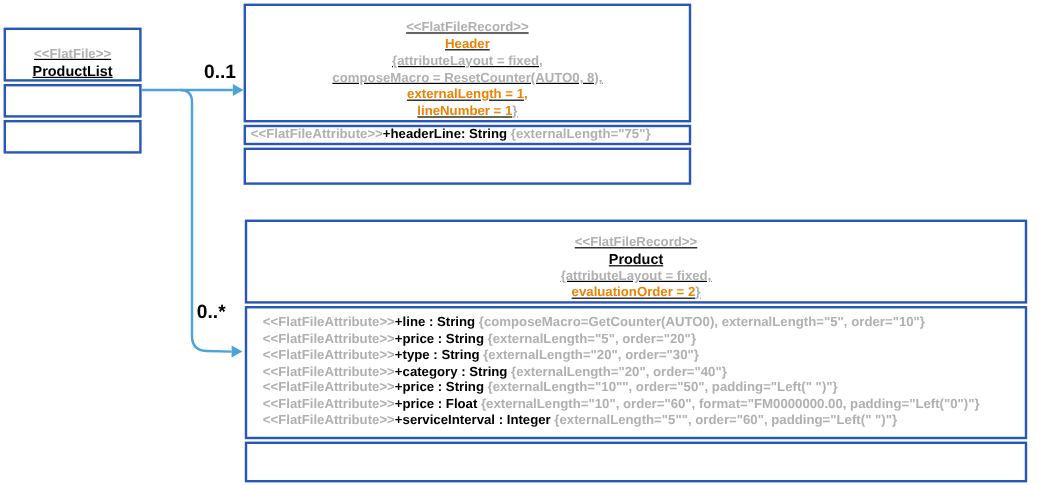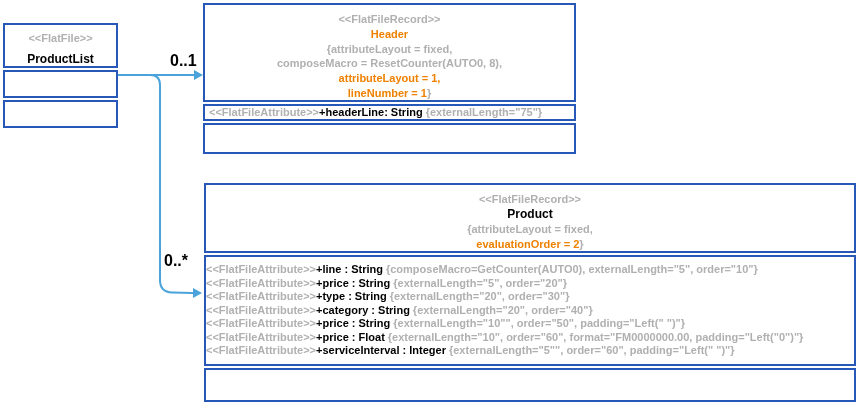--- a/index.html
+++ b/index.html
@@ -6,21 +6,21 @@
   #canvas{
     position:relative;width:868px;height:404px;background:#fff;overflow:hidden;
     font-family:"Liberation Sans",sans-serif;font-weight:bold;font-size:11px;color:#000;
   }
   .uml-box{position:absolute;display:flex;flex-direction:column;}
   .compartment{
     border:2px solid var(--border-blue,#2758b8);
     background:#fff;box-sizing:border-box;
   }
   .compartment + .compartment{margin-top:2px;}
-  .center-lines{display:flex;flex-direction:column;align-items:center;justify-content:space-between;}
+  .center-lines{display:flex;flex-direction:column;align-items:center;justify-content:flex-end;text-decoration:underline;}
   .c-line{line-height:14px;text-align:center;white-space:nowrap;}
   .gray{color:var(--gray-text,#b0b0b0);}
   .orange{color:var(--orange-text,#ee8100);}
   .black{color:#000;}
   .attr-row{white-space:nowrap;line-height:13.5px;}
   .attr-row .constraint{margin-left:3px;}
   .name-line{font-size:12px;}
   .edge-label{position:absolute;color:#000;font-size:16px;white-space:nowrap;}
   svg.edges{position:absolute;left:0;top:0;width:868px;height:404px;}
   svg.edges path{fill:none;stroke:var(--connector-blue,#4aa3da);stroke-width:2;}
@@ -53,37 +53,37 @@
     <div class="compartment" style="height:28px;"></div>
     <div class="compartment" style="height:28px;"></div>
   </div>
 
   <div class="uml-box" style="left:203px;top:3px;width:373px;">
     <div class="compartment center-lines" style="height:99px;padding-top:7px;">
       <div class="c-line gray">&lt;&lt;FlatFileRecord&gt;&gt;</div>
       <div class="c-line orange">Header</div>
       <div class="c-line gray">{attributeLayout = fixed,</div>
       <div class="c-line gray">composeMacro = ResetCounter(AUTO0, 8),</div>
-      <div class="c-line orange">attributeLayout = 1,</div>
+      <div class="c-line orange">externalLength = 1,</div>
       <div class="c-line"><span class="orange">lineNumber = 1</span><span class="gray">}</span></div>
     </div>
     <div class="compartment" style="height:17px;display:flex;align-items:center;padding-left:4px;">
       <div class="attr-row"><span class="gray">&lt;&lt;FlatFileAttribute&gt;&gt;</span><span class="black">+headerLine: String</span><span class="gray constraint">{externalLength="75"}</span></div>
     </div>
     <div class="compartment" style="height:31px;"></div>
   </div>
 
   <div class="uml-box" style="left:204px;top:183px;width:652px;">
     <div class="compartment center-lines" style="height:70px;padding-top:7px;">
       <div class="c-line gray">&lt;&lt;FlatFileRecord&gt;&gt;</div>
       <div class="c-line black name-line">Product</div>
       <div class="c-line gray">{attributeLayout = fixed,</div>
       <div class="c-line"><span class="orange">evaluationOrder = 2</span><span class="gray">}</span></div>
     </div>
-    <div class="compartment" style="height:111px;padding:6px 0 0 0;">
+    <div class="compartment" style="height:111px;padding:6px 0 0 13px;">
       <div class="attr-row"><span class="gray">&lt;&lt;FlatFileAttribute&gt;&gt;</span><span class="black">+line : String</span><span class="gray constraint">{composeMacro=GetCounter(AUTO0), externalLength="5", order="10"}</span></div>
       <div class="attr-row"><span class="gray">&lt;&lt;FlatFileAttribute&gt;&gt;</span><span class="black">+price : String</span><span class="gray constraint">{externalLength="5", order="20"}</span></div>
       <div class="attr-row"><span class="gray">&lt;&lt;FlatFileAttribute&gt;&gt;</span><span class="black">+type : String</span><span class="gray constraint">{externalLength="20", order="30"}</span></div>
       <div class="attr-row"><span class="gray">&lt;&lt;FlatFileAttribute&gt;&gt;</span><span class="black">+category : String</span><span class="gray constraint">{externalLength="20", order="40"}</span></div>
       <div class="attr-row"><span class="gray">&lt;&lt;FlatFileAttribute&gt;&gt;</span><span class="black">+price : String</span><span class="gray constraint">{externalLength="10"", order="50", padding="Left(" ")"}</span></div>
       <div class="attr-row"><span class="gray">&lt;&lt;FlatFileAttribute&gt;&gt;</span><span class="black">+price : Float</span><span class="gray constraint">{externalLength="10", order="60", format="FM0000000.00, padding="Left("0")"}</span></div>
       <div class="attr-row"><span class="gray">&lt;&lt;FlatFileAttribute&gt;&gt;</span><span class="black">+serviceInterval : Integer</span><span class="gray constraint">{externalLength="5"", order="60", padding="Left(" ")"}</span></div>
     </div>
     <div class="compartment" style="height:34px;"></div>
   </div>

